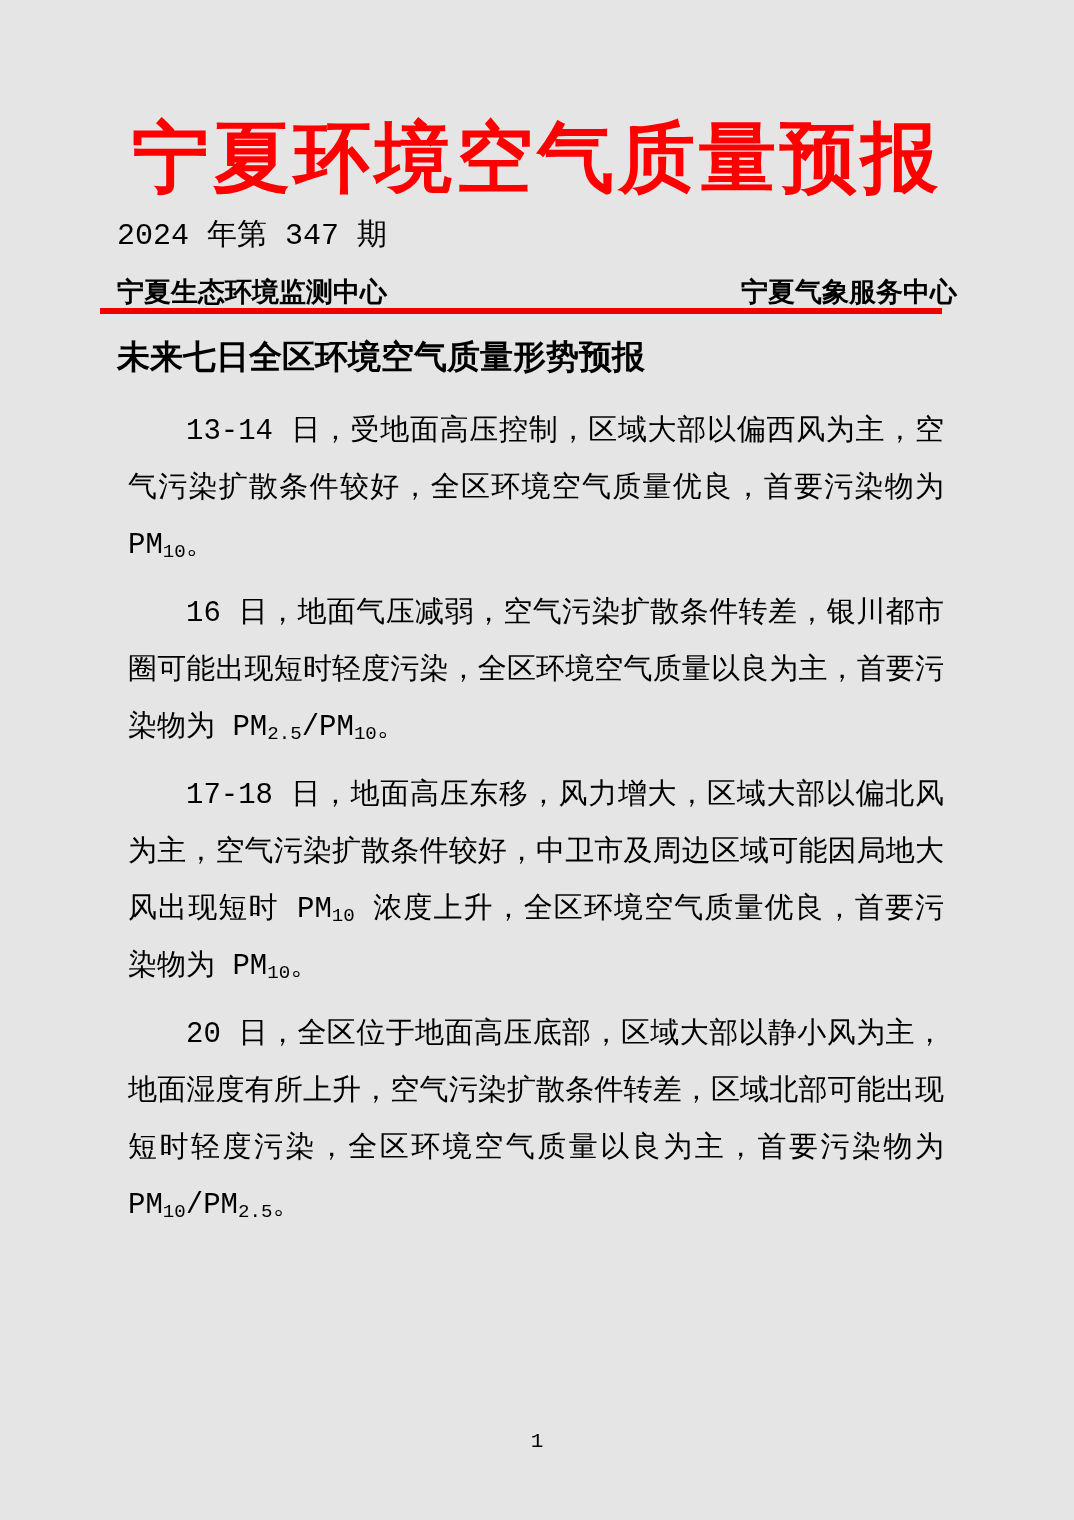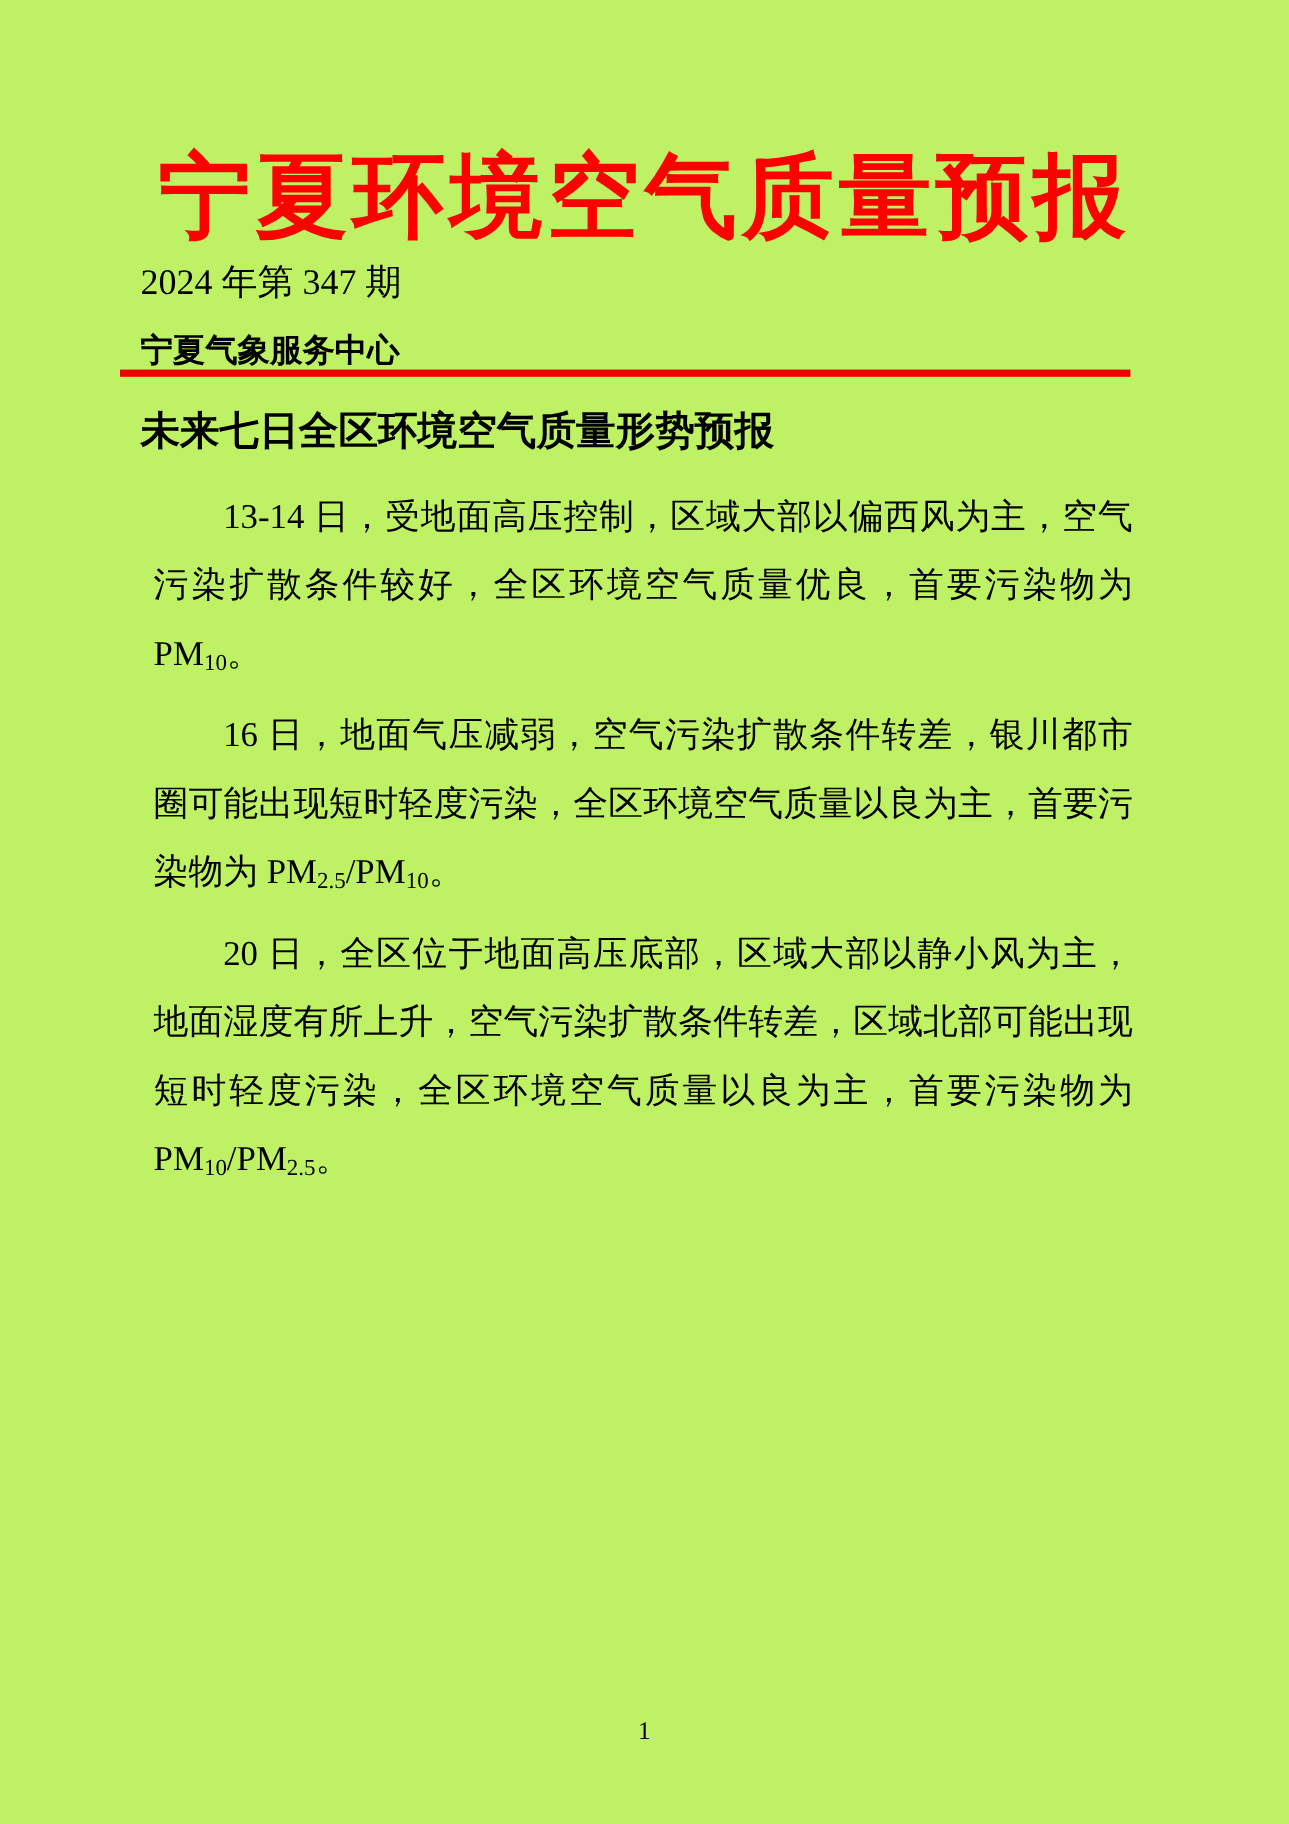--- a/index.html
+++ b/index.html
@@ -4,22 +4,22 @@
 <style>
   html, body {
     margin: 0;
     padding: 0;
     background: #ffffff;
   }
   .page {
     position: relative;
     width: 1074px;
     height: 1520px;
-    background: #bef264;
-    font-family: Liberation Serif, serif;
+    background: #e5e5e5;
+    font-family: Liberation Mono, monospace;
     color: #000000;
     overflow: hidden;
   }
   .doc-title {
     position: absolute;
     top: 118px;
     left: 117px;
     width: 840px;
     margin: 0;
     text-align: center;
@@ -103,28 +103,30 @@
 </head>
 <body>
 
 <div class="page">
 
   <h1 class="doc-title" style="color: rgb(254, 0, 0);">宁夏环境空气质量预报</h1>
 
   <div class="issue-line">2024 年第 347 期</div>
 
   <div class="header-row">
+    <span>宁夏生态环境监测中心</span>
     <span>宁夏气象服务中心</span>
   </div>
 
   <div class="red-rule" style="background: rgb(238, 0, 0);"></div>
 
   <h2 class="section-heading">未来七日全区环境空气质量形势预报</h2>
 
   <div class="doc-body">
       <p><span>13-14 日，受地面高压控制，区域大部以偏西风为主，空气污染扩散条件较好，全区环境空气质量优良，首要污染物为 PM</span><sub>10</sub><span>。</span></p>
       <p><span>16 日，地面气压减弱，空气污染扩散条件转差，银川都市圈可能出现短时轻度污染，全区环境空气质量以良为主，首要污染物为 PM</span><sub>2.5</sub><span>/PM</span><sub>10</sub><span>。</span></p>
+      <p><span>17-18 日，地面高压东移，风力增大，区域大部以偏北风为主，空气污染扩散条件较好，中卫市及周边区域可能因局地大风出现短时 PM</span><sub>10</sub><span> 浓度上升，全区环境空气质量优良，首要污染物为 PM</span><sub>10</sub><span>。</span></p>
       <p><span>20 日，全区位于地面高压底部，区域大部以静小风为主，地面湿度有所上升，空气污染扩散条件转差，区域北部可能出现短时轻度污染，全区环境空气质量以良为主，首要污染物为 PM</span><sub>10</sub><span>/PM</span><sub>2.5</sub><span>。</span></p>
     </div>
 
   <div class="page-number">1</div>
 
 </div>
 
 </body></html>

